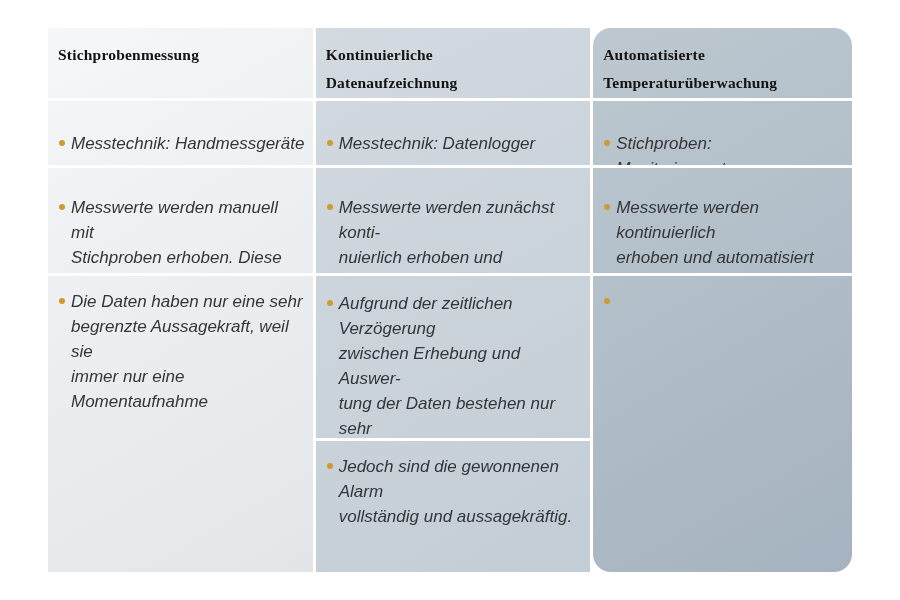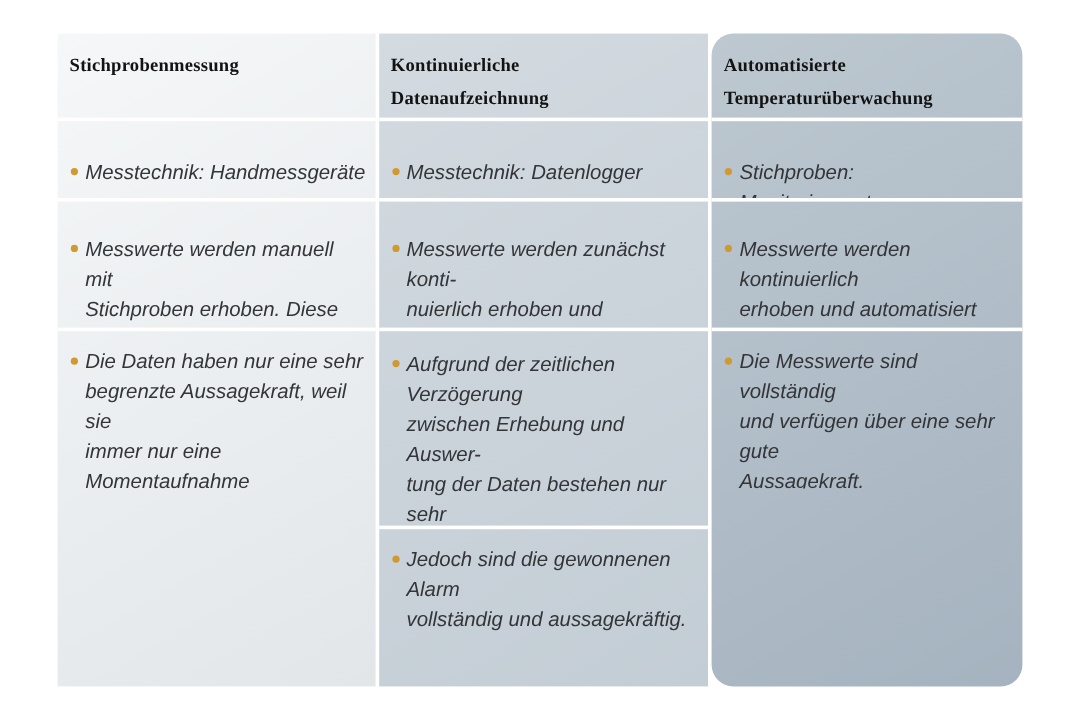--- a/index.html
+++ b/index.html
@@ -145,21 +145,18 @@
         <div class="item">
           <span class="bullet"></span>
           <span class="txt">Messwerte werden kontinuierlich
 erhoben und automatisiert ausge-
 wertet.</span>
         </div>
       </div>
       <div class="cell r4">
         <div class="item">
           <span class="bullet"></span>
-          <span class="txt">Die Messwerte sind vollständig
-und verfügen über eine sehr gute
-Aussagekraft.</span>
         </div>
       </div>
     </div>
 
   </div>
 </div>
 
 </body></html>

